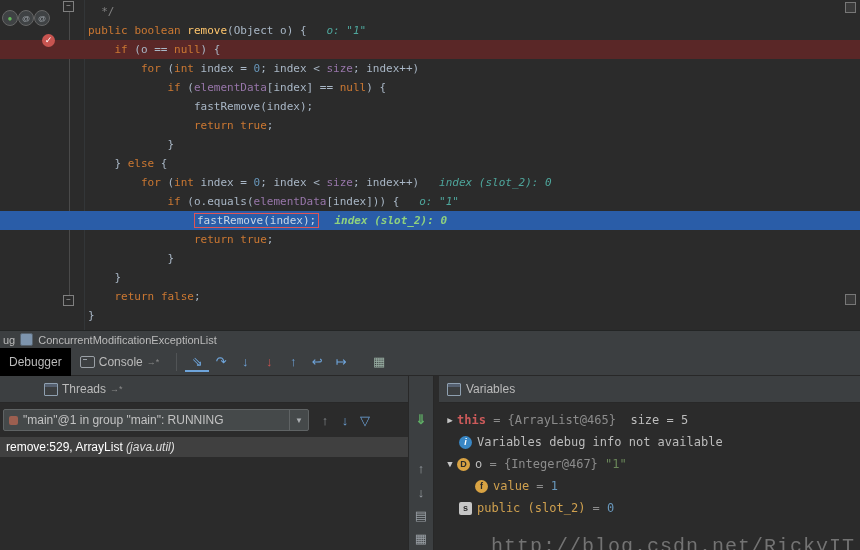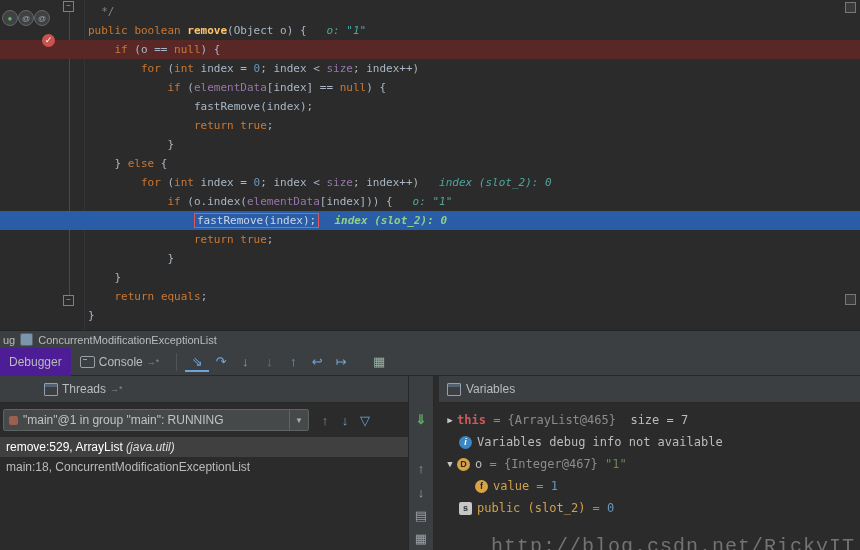--- a/index.html
+++ b/index.html
@@ -11,21 +11,21 @@
   #gutter-sep{position:absolute;left:84px;top:0;height:330px;border-left:1px solid #333638;z-index:1;}
   #fold-line{position:absolute;left:69px;top:12px;height:284px;border-left:1px solid #4a4a4a;z-index:1;}
   #code-lines{position:absolute;left:0;top:2px;width:860px;z-index:2;}
   .code-line{height:19px;line-height:19px;padding-left:88px;white-space:pre;
              font-family:"DejaVu Sans Mono",monospace;font-size:11px;}
   .code-line.bp{background:#5a2727;}
   .code-line.exec{background:#2a5da8;}
   .tk-kw{color:#cc7832;}
   .tk-plain{color:#a9b7c6;}
   .tk-comment{color:#808080;}
-  .tk-method{color:#ffc66d;font-weight:bold;}
+  .tk-method{color:#ffc66d;font-weight:normal;}
   .tk-num{color:#6897bb;}
   .tk-field{color:#9876aa;}
   .tk-hint{color:#4ea59b;font-style:italic;}
   .tk-hint2{color:#8fd17e;font-style:italic;font-weight:bold;}
   .tk-boxed{color:#c9d7e6;border:1px solid #e05555;padding:0 2px;margin-right:2px;}
   .gut-ico{position:absolute;width:14px;height:14px;border-radius:50%;background:#3f4244;border:1px solid #666;
            display:flex;align-items:center;justify-content:center;font-size:8px;color:#9aa0a6;z-index:3;}
   #bp-icon{position:absolute;left:42px;top:34px;width:13px;height:13px;border-radius:50%;background:#c75450;
            color:#fff;font-size:9px;line-height:13px;text-align:center;z-index:3;}
   .fold-box{position:absolute;width:9px;height:9px;border:1px solid #808080;background:#2b2b2b;color:#b0b0b0;
@@ -35,21 +35,21 @@
   
   #debug-titlebar{position:absolute;left:0;top:330px;width:860px;height:18px;background:#3c3f41;
                   border-top:1px solid #232525;display:flex;align-items:center;gap:5px;
                   color:#bbbbbb;font-size:11px;padding-left:3px;box-sizing:border-box;}
   #run-config-icon{width:11px;height:11px;border-radius:2px;background:#7d94ad;border:1px solid #57636f;}
 
   
   #debug-toolbar{position:absolute;left:0;top:348px;width:860px;height:28px;background:#3c3f41;
                  border-bottom:1px solid #282828;display:flex;align-items:center;box-sizing:border-box;}
   .tab{display:inline-flex;align-items:center;gap:4px;height:28px;padding:0 9px;color:#bbbbbb;font-size:12px;}
-  .tab.sel{background:#4c1d95;}
+  .tab.sel{background:#000000;}
   .tab-suffix{font-size:9px;color:#8a8a8a;}
   .console-icon{width:13px;height:10px;border:1px solid #9aa0a6;border-radius:2px;position:relative;}
   .console-icon::after{content:"";position:absolute;left:2px;top:2px;width:4px;height:1px;background:#9aa0a6;}
   .tb-sep{width:1px;height:18px;background:#515456;margin:0 8px;}
   .tbi{width:24px;height:22px;display:inline-flex;align-items:center;justify-content:center;font-size:13px;}
   .tbi.blue{color:#6ea4da;}
   .tbi.red{color:#c75450;}
   .tbi.gray{color:#9ab0a4;}
   .tbi.underln{border-bottom:2px solid #6ea4da;height:16px;}
   #restore-layout-wrap{margin-left:14px;}
@@ -119,26 +119,26 @@
         <div class="code-line"><span class="tk-comment">  */</span></div>
         <div class="code-line"><span class="tk-kw">public</span><span class="tk-plain"> </span><span class="tk-kw">boolean</span><span class="tk-plain"> </span><span class="tk-method">remove</span><span class="tk-plain">(Object o) {</span><span class="tk-hint">   o: "1"</span></div>
         <div class="code-line bp"><span class="tk-plain">    </span><span class="tk-kw">if</span><span class="tk-plain"> (o == </span><span class="tk-kw">null</span><span class="tk-plain">) {</span></div>
         <div class="code-line"><span class="tk-plain">        </span><span class="tk-kw">for</span><span class="tk-plain"> (</span><span class="tk-kw">int</span><span class="tk-plain"> index = </span><span class="tk-num">0</span><span class="tk-plain">; index &lt; </span><span class="tk-field">size</span><span class="tk-plain">; index++)</span></div>
         <div class="code-line"><span class="tk-plain">            </span><span class="tk-kw">if</span><span class="tk-plain"> (</span><span class="tk-field">elementData</span><span class="tk-plain">[index] == </span><span class="tk-kw">null</span><span class="tk-plain">) {</span></div>
         <div class="code-line"><span class="tk-plain">                fastRemove(index);</span></div>
         <div class="code-line"><span class="tk-plain">                </span><span class="tk-kw">return</span><span class="tk-plain"> </span><span class="tk-kw">true</span><span class="tk-plain">;</span></div>
         <div class="code-line"><span class="tk-plain">            }</span></div>
         <div class="code-line"><span class="tk-plain">    } </span><span class="tk-kw">else</span><span class="tk-plain"> {</span></div>
         <div class="code-line"><span class="tk-plain">        </span><span class="tk-kw">for</span><span class="tk-plain"> (</span><span class="tk-kw">int</span><span class="tk-plain"> index = </span><span class="tk-num">0</span><span class="tk-plain">; index &lt; </span><span class="tk-field">size</span><span class="tk-plain">; index++)</span><span class="tk-hint">   index (slot_2): 0</span></div>
-        <div class="code-line"><span class="tk-plain">            </span><span class="tk-kw">if</span><span class="tk-plain"> (o.index(</span><span class="tk-field">elementData</span><span class="tk-plain">[index])) {</span><span class="tk-hint">   o: "1"</span></div>
+        <div class="code-line"><span class="tk-plain">            </span><span class="tk-kw">if</span><span class="tk-plain"> (o.equals(</span><span class="tk-field">elementData</span><span class="tk-plain">[index])) {</span><span class="tk-hint">   o: "1"</span></div>
         <div class="code-line exec"><span class="tk-plain">                </span><span class="tk-boxed">fastRemove(index);</span><span class="tk-hint2">  index (slot_2): 0</span></div>
         <div class="code-line"><span class="tk-plain">                </span><span class="tk-kw">return</span><span class="tk-plain"> </span><span class="tk-kw">true</span><span class="tk-plain">;</span></div>
         <div class="code-line"><span class="tk-plain">            }</span></div>
         <div class="code-line"><span class="tk-plain">    }</span></div>
-        <div class="code-line"><span class="tk-plain">    </span><span class="tk-kw">return</span><span class="tk-plain"> </span><span class="tk-kw">equals</span><span class="tk-plain">;</span></div>
+        <div class="code-line"><span class="tk-plain">    </span><span class="tk-kw">return</span><span class="tk-plain"> </span><span class="tk-kw">false</span><span class="tk-plain">;</span></div>
         <div class="code-line"><span class="tk-plain">}</span></div>
       </div>
 
     <div id="gutter-icons">
         <span class="gut-ico" style="left: 2px; top: 10px; color: rgb(100, 184, 92);">●</span>
         <span class="gut-ico" style="left: 18px; top: 10px; color: rgb(154, 160, 166);">@</span>
         <span class="gut-ico" style="left: 34px; top: 10px; color: rgb(154, 160, 166);">@</span>
       </div>
     <div id="bp-icon">✓</div>
 
@@ -181,39 +181,38 @@
     <div id="thread-row">
       <div id="thread-combo">
         <span id="thread-icon"></span>
         <span>"main"@1 in group "main": RUNNING</span>
         <span id="combo-arrow">▼</span>
       </div>
       <span id="frame-nav-icons"><span class="nav-ico gray">↑</span><span class="nav-ico blue">↓</span><span class="nav-ico blue">▽</span></span>
     </div>
     <div id="frames-list">
         <div class="frame-row sel"><span class="f-fplain">remove:529, ArrayList </span><span class="f-fitalic">(java.util)</span></div>
-        <div class="frame-row"><span class="f-fplain">main:18, ConcurrentModificationExceptionList</span></div>
       </div>
   </div>
 
   <div id="side-col">
       <span class="side-icon green gap">⇓</span>
       <span class="side-icon gray">↑</span>
       <span class="side-icon gray">↓</span>
       <span class="side-icon gray">▤</span>
       <span class="side-icon gray">▦</span>
     </div>
 
   <div id="right-pane">
     <div class="pane-header" style="padding-left:8px;gap:5px;">
       <span class="mini-icon"></span>
       <span>Variables</span>
     </div>
     <div id="vars-rows">
-        <div class="var-row" style="padding-left: 4px;"><span class="expander">▶</span><span class="v-vthis">this</span><span class="v-vgray"> = </span><span class="v-vref">{ArrayList@465} </span><span class="v-vplain"> size = 7</span></div>
+        <div class="var-row" style="padding-left: 4px;"><span class="expander">▶</span><span class="v-vthis">this</span><span class="v-vgray"> = </span><span class="v-vref">{ArrayList@465} </span><span class="v-vplain"> size = 5</span></div>
         <div class="var-row" style="padding-left: 20px;"><span class="vicon circ-blue">i</span><span class="v-vplain">Variables debug info not available</span></div>
         <div class="var-row" style="padding-left: 4px;"><span class="expander">▼</span><span class="vicon circ-orange">D</span><span class="v-vplain">o</span><span class="v-vgray"> = </span><span class="v-vref">{Integer@467} </span><span class="v-vstr">"1"</span></div>
         <div class="var-row" style="padding-left: 36px;"><span class="vicon circ-orange">f</span><span class="v-vorange">value</span><span class="v-vgray"> = </span><span class="v-vnum">1</span></div>
         <div class="var-row" style="padding-left: 20px;"><span class="vicon sq-gray">s</span><span class="v-vorange">public (slot_2)</span><span class="v-vgray"> = </span><span class="v-vnum">0</span></div>
       </div>
   </div>
 
   <div id="watermark">http://blog.csdn.net/RickyIT</div>
 </div>
 

